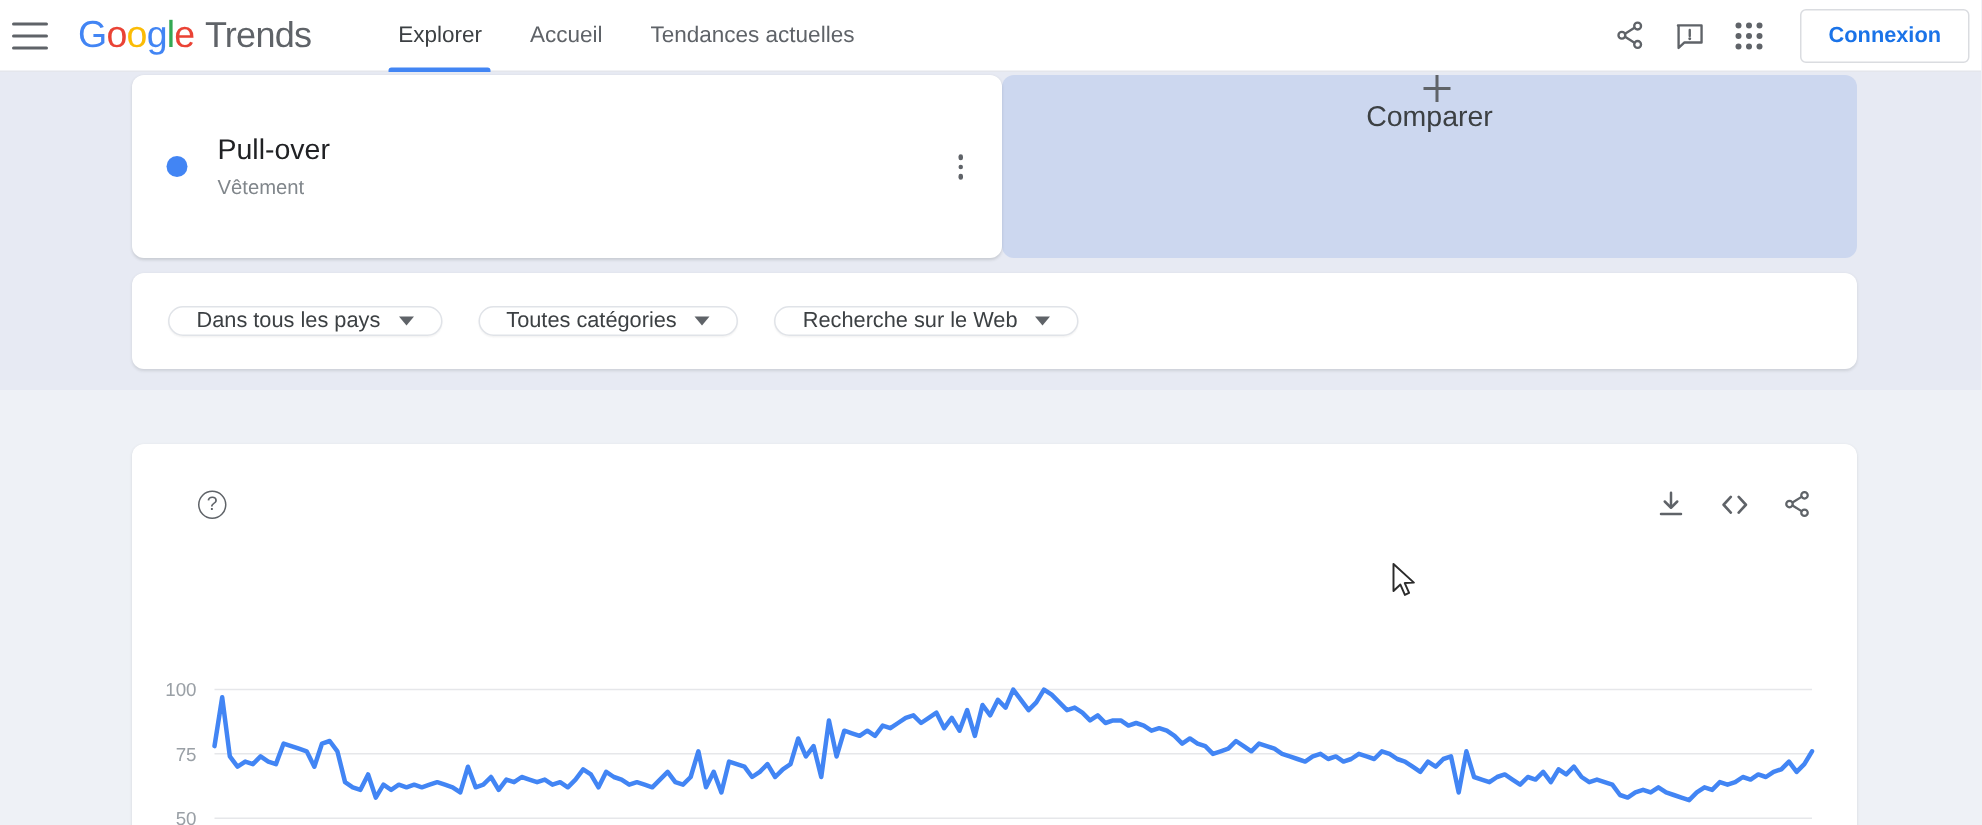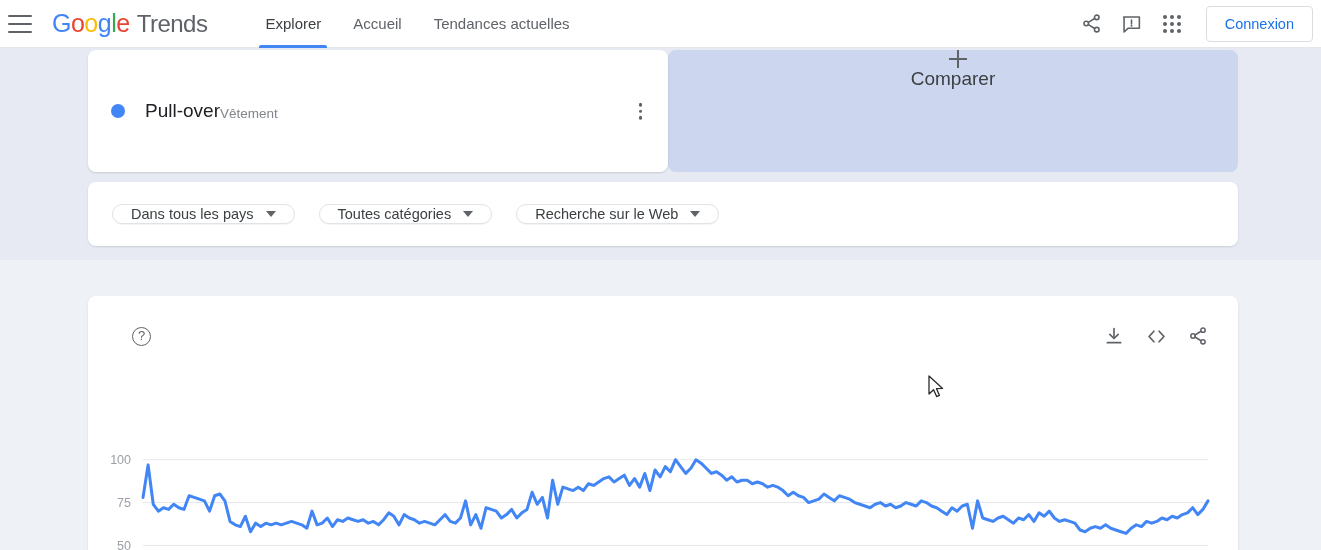--- a/index.html
+++ b/index.html
@@ -58,21 +58,21 @@
   .icon-btn {
     width: 40px; height: 40px; display:flex; align-items:center; justify-content:center;
     cursor: pointer; color: #5f6368; border-radius: 50%;
   }
   .icon-btn svg { display:block; }
   .apps-grid { display:grid; grid-template-columns: repeat(3, 4px); grid-gap: 3px; }
   .apps-grid i { width: 4px; height: 4px; background: #5f6368; border-radius: 50%; display:block; }
   .signin-btn {
     margin-left: 14px; height: 36px; padding: 0 18px;
     border: 1px solid #dadce0; border-radius: 4px; background:#fff;
-    color: #1a73e8; font-size: 14.5px; font-weight: normal;
+    color: #1a73e8; font-size: 14.5px; font-weight: bold;
     display:flex; align-items:center; cursor:pointer; white-space:nowrap;
   }
 
   
   .band-top {
     position: absolute; top: 48px; left: 0;
     width: 1321px; height: 212px;
     background: #e7eaf3;
   }
   .band-bottom {
@@ -92,21 +92,21 @@
     background: #fff; border-radius: 8px;
     box-shadow: 0 1px 2px rgba(60,64,67,.18);
     display:flex; align-items:center;
     position: relative;
   }
   .term-dot {
     width: 14px; height: 14px; border-radius: 50%;
     background: #4285f4; margin-left: 23px; margin-right: 20px;
     flex: none;
   }
-  .term-texts { display:flex; flex-direction:row; }
+  .term-texts { display:flex; flex-direction:column; }
   .term-title { font-size: 19px; color: #202124; line-height: 1.15; }
   .term-sub { font-size: 13.5px; color: #80868b; margin-top: 6px; }
   .kebab {
     position: absolute; right: 22px; top: 50%; transform: translateY(-50%);
     display:flex; flex-direction:column; gap:3px; cursor: pointer; padding: 4px;
   }
   .kebab i { width:3.5px; height:3.5px; border-radius:50%; background:#5f6368; display:block; }
   .compare-card {
     width: 570px; height: 122px; margin-left: 0;
     background: #ccd7ef; border-radius: 8px;

